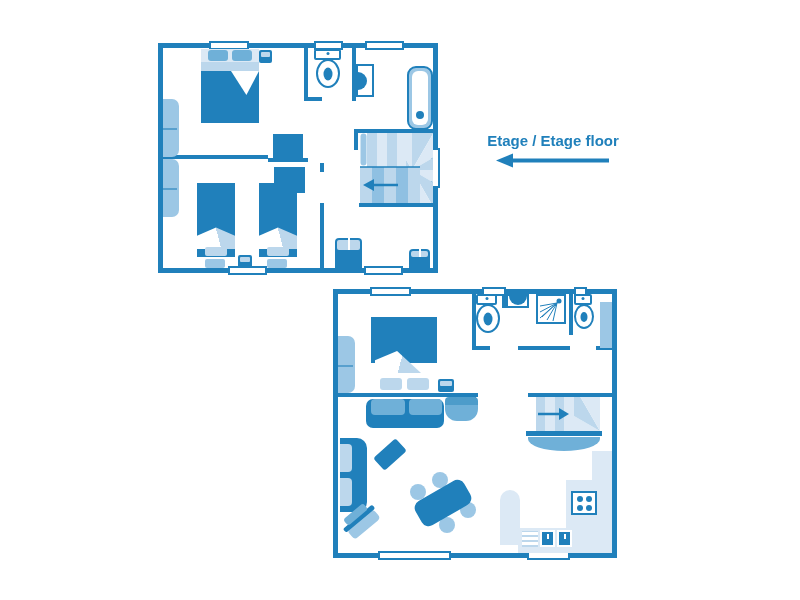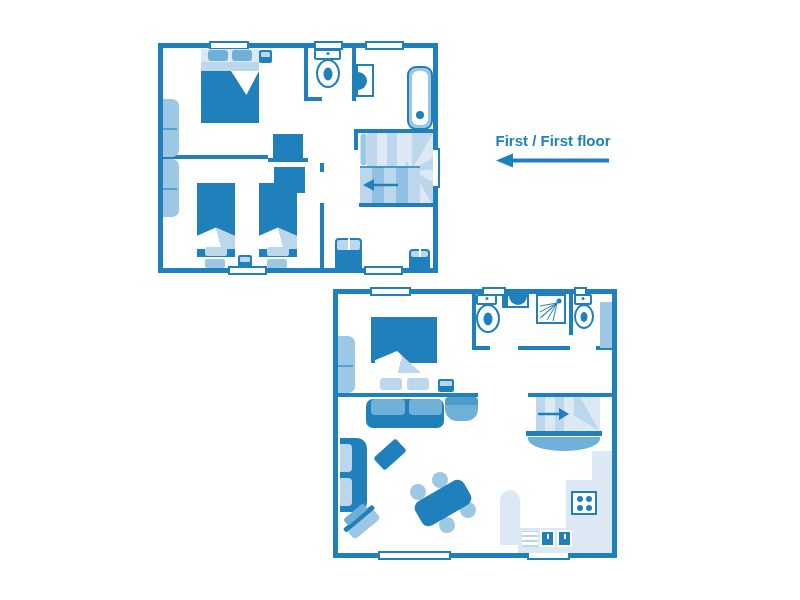--- a/index.html
+++ b/index.html
@@ -180,21 +180,21 @@
     </div>
     <div class="stool" style="left:42px;top:211px;width:20px;height:9px;"></div>
     <div class="stool" style="left:104px;top:211px;width:20px;height:9px;"></div>
     <div class="nstand" style="left:75px;top:207px;width:14px;height:13px;"></div>
 
     <div class="dresser" style="left:172px;top:190px;width:27px;height:30px;"></div>
     <div class="dresser" style="left:246px;top:201px;width:21px;height:19px;"></div>
   </div>
 
   <div id="label">
-    <div class="txt">First / First floor</div>
+    <div class="txt">Etage / Etage floor</div>
     <svg width="114" height="16" viewBox="0 0 114 16">
       <rect x="14" y="6.5" width="99" height="4" fill="#2080bb"></rect>
       <polygon points="0,8.5 17,1.5 17,15.5" fill="#2080bb"></polygon>
     </svg>
   </div>
 
   <div class="floor" style="left:333px;top:289px;width:274px;height:259px;">
 
     <div class="win" style="left:32px;top:-7px;width:41px;height:9px;"></div>
     <div class="win" style="left:144px;top:-7px;width:24px;height:9px;"></div>

